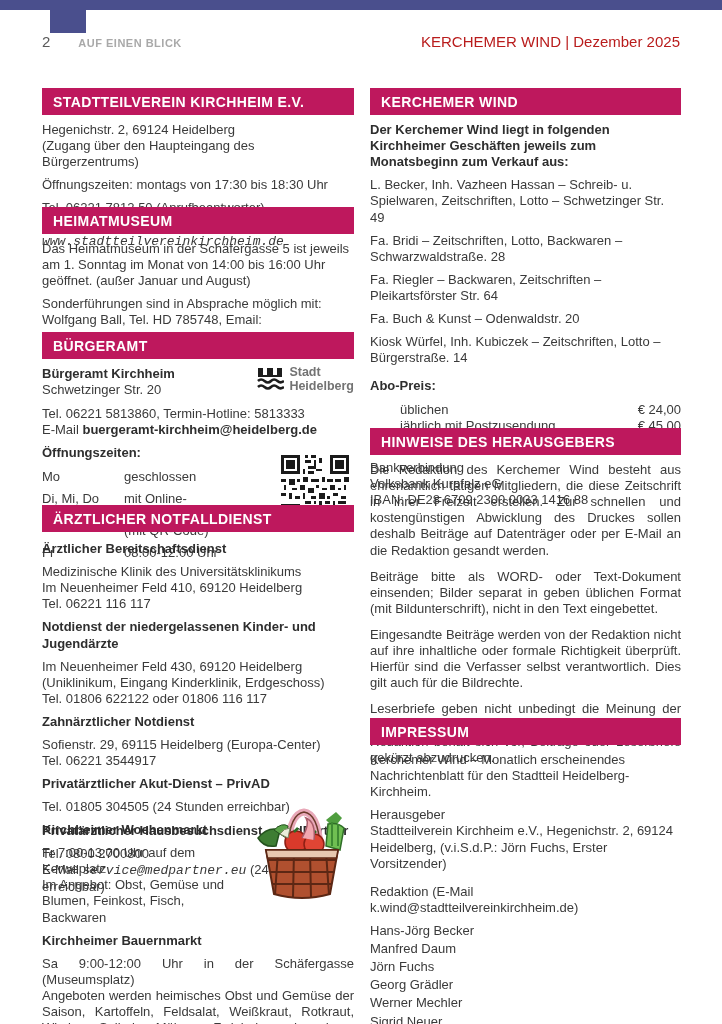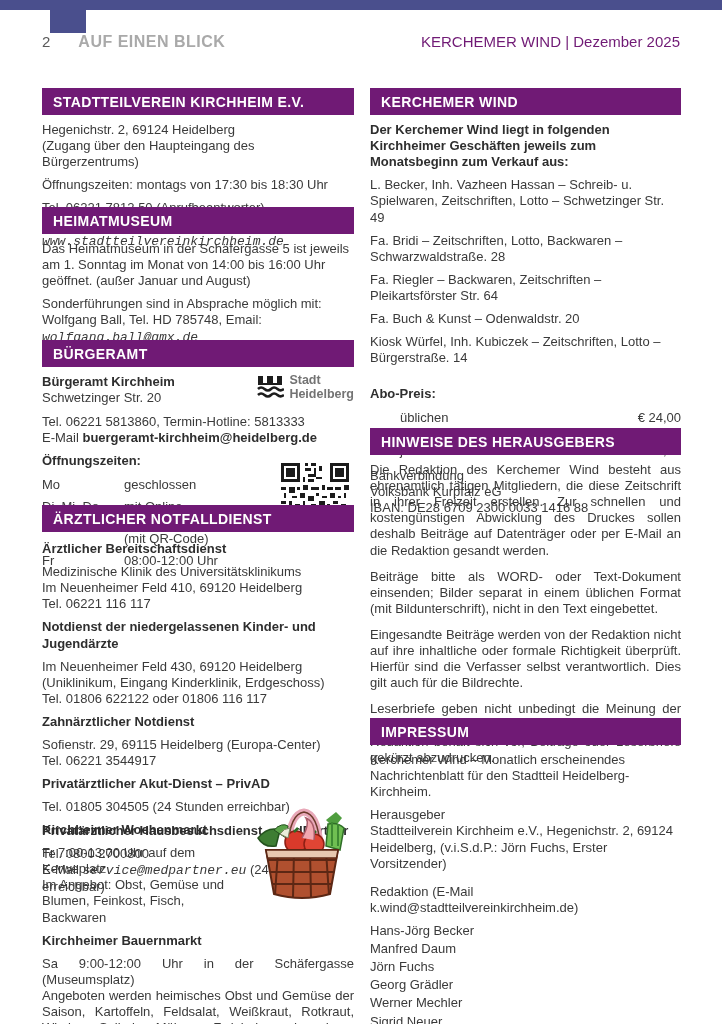--- a/index.html
+++ b/index.html
@@ -2,24 +2,24 @@
 <html><head>
 <meta charset="utf-8">
 <style>
   html,body{margin:0;padding:0;background:#fff;}
   .page{position:relative;width:722px;height:1024px;background:#fff;overflow:hidden;
         font-family:"Liberation Sans",sans-serif;color:#3a3a3a;}
   .topbar{position:absolute;left:0;top:0;width:722px;height:10px;background:#4a4f8d;}
   .toptab{position:absolute;left:50px;top:10px;width:36px;height:23px;background:#4a4f8d;}
   .pageheader{position:absolute;left:42px;top:33px;width:638px;display:flex;align-items:baseline;}
   .pagenum{font-size:15px;color:#5a5a5a;margin-right:28px;}
-  .rubrik{font-size:16px;font-weight:bold;color:#a9a9a9;letter-spacing:0.5px;}
-  .masthead{margin-left:auto;font-size:15px;color:#701a75;}
+  .rubrik{font-size:11px;font-weight:bold;color:#a9a9a9;letter-spacing:0.5px;}
+  .masthead{margin-left:auto;font-size:15px;color:#b91c1c;}
   .col-section{position:absolute;width:312px;}
-  .sec-header{background:#701a75;color:#fff;font-size:14px;font-weight:bold;
+  .sec-header{background:#be185d;color:#fff;font-size:14px;font-weight:bold;
               letter-spacing:0.4px;padding:6px 11px 5px 11px;}
   .sec-body{padding-top:7px;font-size:13px;line-height:1.24;}
   .sec-body p{margin:0 0 7px 0;}
   .bold{font-weight:bold;color:#2e2e2e;}
   .ital{font-style:italic;font-family:Liberation Mono, monospace;}
   .line{display:block;}
   .justify{text-align:justify;}
   .hours-table{display:grid;grid-template-columns:82px 1fr;row-gap:6px;font-size:13px;}
   .abo-table{margin:2px 0 8px 30px;}
   .abo-row{display:flex;font-size:13px;line-height:1.3;}
@@ -67,21 +67,21 @@
     <div class="sec-header">HEIMATMUSEUM</div>
     <div class="sec-body">
       <p>Das Heimatmuseum in der Schäfergasse 5 ist jeweils am 1. Sonntag im Monat von 14:00 bis 16:00 Uhr geöffnet. (außer Januar und August)</p>
       <p>
         <span class="line">Sonderführungen sind in Absprache möglich mit:</span>
         <span class="line"><span>Wolfgang Ball, Tel. HD 785748, Email: </span><span class="ital">wolfgang.ball@gmx.de</span></span>
       </p>
     </div>
   </div>
 
-  <div class="col-section" style="left:42px;top:340px;">
+  <div class="col-section" style="left:42px;top:332px;">
     <div class="sec-header">BÜRGERAMT</div>
     <div class="sec-body" style="position:relative;min-height:170px;">
       <div class="buero-top">
         <div>
           <span class="line bold">Bürgeramt Kirchheim</span>
           <span class="line">Schwetzinger Str. 20</span>
         </div>
         <div class="logo-block">
           <svg width="28" height="26" viewBox="0 0 28 26">
             <path d="M2 2 h5 v7 h4 v-7 h6 v7 h4 v-7 h5 v9 h-24 z" fill="#1d1d1d"></path>
@@ -252,21 +252,21 @@
 
   <div class="col-section" style="left:370px;top:88px;width:311px;">
     <div class="sec-header">KERCHEMER WIND</div>
     <div class="sec-body">
       <p class="bold">Der Kerchemer Wind liegt in folgenden Kirchheimer Geschäften jeweils zum Monatsbeginn zum Verkauf aus:</p>
       <p class="kw-item">L. Becker, Inh. Vazheen Hassan – Schreib- u. Spielwaren, Zeitschriften, Lotto – Schwetzinger Str. 49</p>
       <p class="kw-item">Fa. Bridi – Zeitschriften, Lotto, Backwaren – Schwarzwaldstraße. 28</p>
       <p class="kw-item">Fa. Riegler – Backwaren, Zeitschriften – Pleikartsförster Str. 64</p>
       <p class="kw-item">Fa. Buch &amp; Kunst – Odenwaldstr. 20</p>
       <p class="kw-item">Kiosk Würfel, Inh. Kubiczek – Zeitschriften, Lotto – Bürgerstraße. 14</p>
-      <p class="bold" style="margin-top:20px;">Abo-Preis:</p>
+      <p class="bold" style="margin-top:12px;">Abo-Preis:</p>
       <div class="abo-table">
         <div class="abo-row">
           <span>üblichen</span>
           <span class="abo-price">€ 24,00</span>
         </div>
         <div class="abo-row">
           <span>jährlich mit Postzusendung</span>
           <span class="abo-price">€ 45,00</span>
         </div>
         <div class="abo-row">
@@ -279,21 +279,21 @@
         <span class="line">Volksbank Kurpfalz eG</span>
         <span class="line">IBAN: DE28 6709 2300  0033 1416 88</span>
       </p>
     </div>
   </div>
 
   <div class="col-section" style="left:370px;top:428px;width:311px;">
     <div class="sec-header">HINWEISE DES HERAUSGEBERS</div>
     <div class="sec-body">
       <p class="justify" style="margin-bottom:10px;">Die Redaktion des Kerchemer Wind besteht aus ehrenamtlich tätigen Mitgliedern, die diese Zeitschrift in ihrer Freizeit erstellen. Zur schnellen und kostengünstigen Abwicklung des Druckes sollen deshalb Beiträge auf Datenträger oder per E-Mail an die Redaktion gesandt werden.</p>
-      <p class="justify" style="margin-bottom:10px;">Beiträge bitte als WORD- oder Text-Dokument einsenden; Bilder separat in einem üblichen Format (mit Bildunterschrift), nicht in den Text eingebettet.</p>
+      <p class="justify" style="margin-bottom:10px;">Beiträge bitte als WORD- oder Text-Dokument einsenden; Bilder separat in geben üblichen Format (mit Bildunterschrift), nicht in den Text eingebettet.</p>
       <p class="justify" style="margin-bottom:10px;">Eingesandte Beiträge werden von der Redaktion nicht auf ihre inhaltliche oder formale Richtigkeit überprüft. Hierfür sind die Verfasser selbst verantwortlich. Dies gilt auch für die Bildrechte.</p>
       <p class="justify">Leserbriefe geben nicht unbedingt die Meinung der Redaktion oder des Herausgebers wieder. Die Redaktion behält sich vor, Beiträge oder Leserbriefe gekürzt abzudrucken.</p>
     </div>
   </div>
 
   <div class="col-section" style="left:370px;top:718px;width:311px;">
     <div class="sec-header">IMPRESSUM</div>
     <div class="sec-body">
       <p>Kerchemer Wind – Monatlich erscheinendes Nachrichtenblatt für den Stadtteil Heidelberg-Kirchheim.</p>
       <p>

